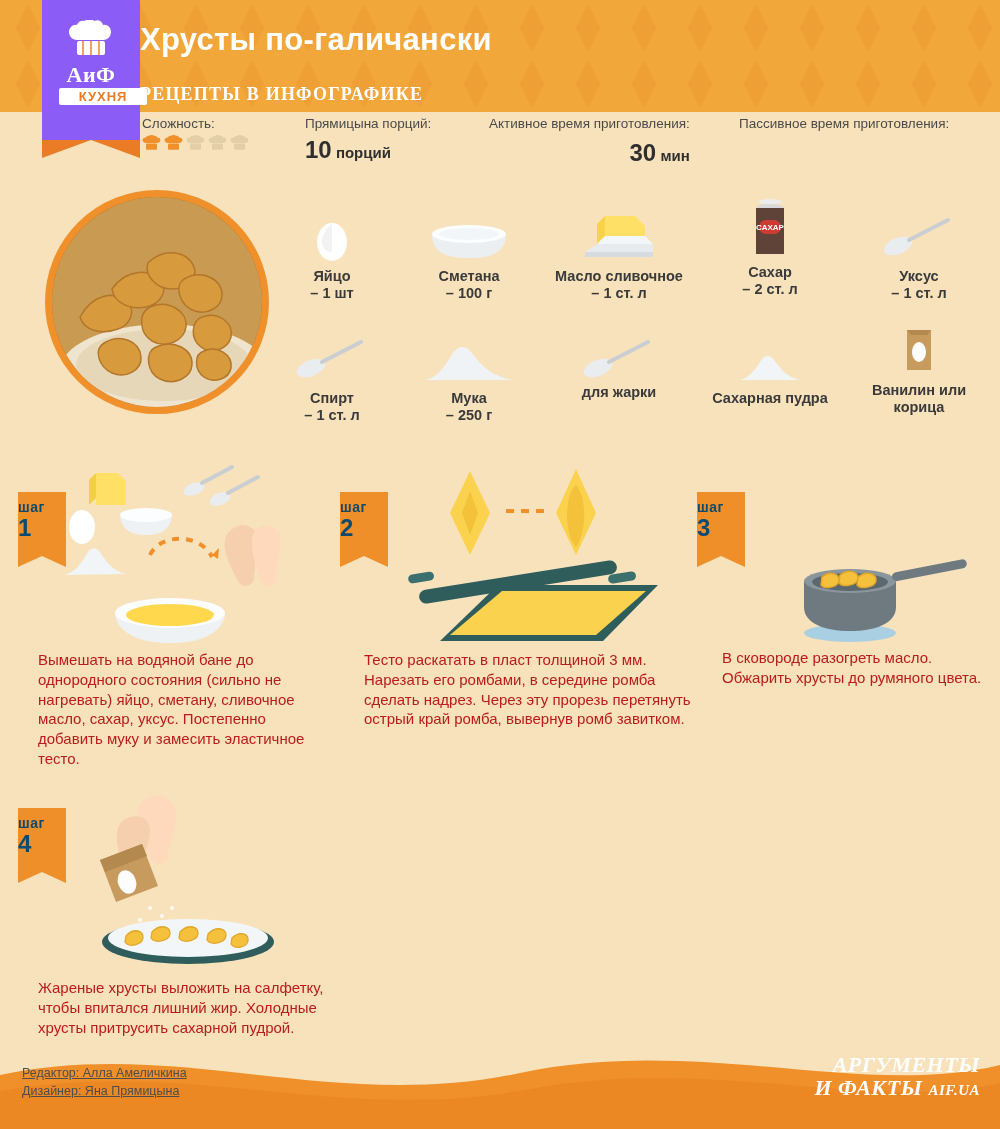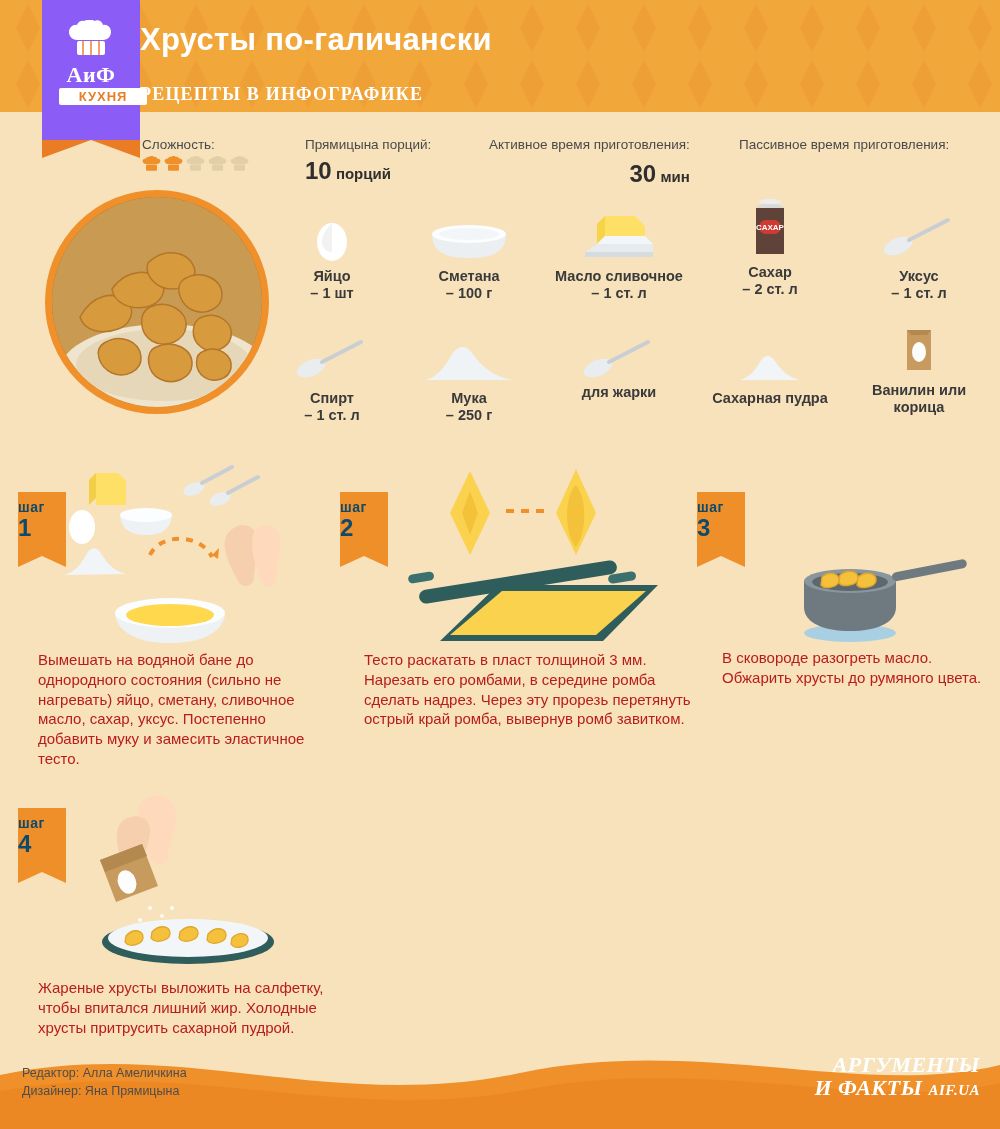--- a/index.html
+++ b/index.html
@@ -52,21 +52,21 @@
     font-size:31px; color:#fff; font-weight:bold;
     letter-spacing:.3px;
   }
   .subtitle {
     position:absolute; left:140px; top:84px;
     font-size:18px; color:#fff; font-weight:bold;
     font-family:"Liberation Serif", serif; letter-spacing:1.2px;
   }
 
   
-  .meta { position:absolute; top:125px; left:0; width:1000px; height:60px; }
+  .meta { position:absolute; top:104px; left:0; width:1000px; height:60px; }
   .meta-item { position:absolute; }
   .meta-label { font-size:13.5px; color:#4a4a4a; white-space:nowrap; }
   .meta-value { margin-top:5px; font-size:15px; color:#2f2f2f; font-weight:bold; white-space:nowrap;}
   .meta-value b { font-size:24px; }
   .diff-icons { margin-top:4px; display:flex; gap:3px; }
 
   
   .photo-wrap {
     position:absolute; left:45px; top:190px; width:224px; height:224px;
     border-radius:50%; border:7px solid #f0902a; overflow:hidden;
@@ -91,21 +91,21 @@
     border-left:24px solid #ef8f29; border-right:24px solid #ef8f29;
     border-bottom:11px solid transparent;
   }
   .step-badge .w { display:block; font-size:14px; padding-top:7px; letter-spacing:.5px;}
   .step-badge .n { display:block; font-size:24px; line-height:24px; margin-top:1px;}
   .step-text {
     position:absolute; font-size:15px; line-height:1.32; color:#b91c1c;
   }
 
   
-  .credits { position:absolute; left:22px; bottom:28px; font-size:12.5px; color:#4d4d4d; line-height:1.5; }
+  .credits { position:absolute; left:22px; bottom:28px; font-size:12.5px; color:#4d4d4d; line-height:1.5;text-decoration:underline; }
   .aif-logo { position:absolute; right:20px; bottom:30px; text-align:right; color:#fff; }
   .aif-logo .l1, .aif-logo .l2 {
     font-family:"Liberation Serif", serif; font-weight:bold; font-style:italic;
     font-size:22px; letter-spacing:.5px; line-height:1.05;
   }
   .aif-logo .url { font-size:15px; font-style:italic; font-weight:bold; }
   .footband { position:absolute; left:0; bottom:0; width:1000px; height:100px; }
 </style>
 </head>
 <body>

